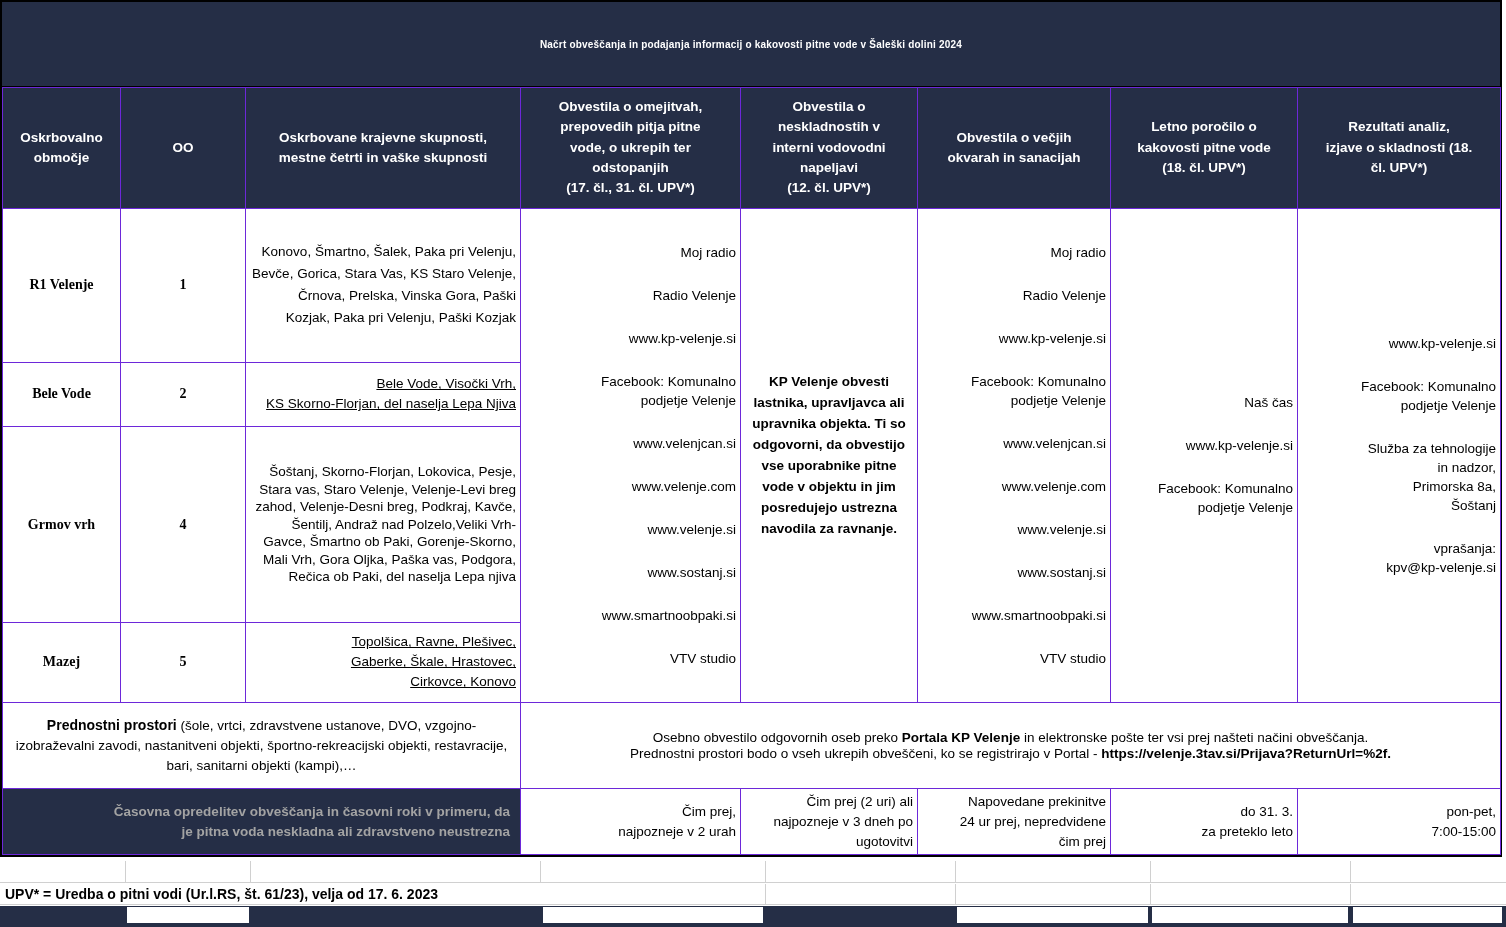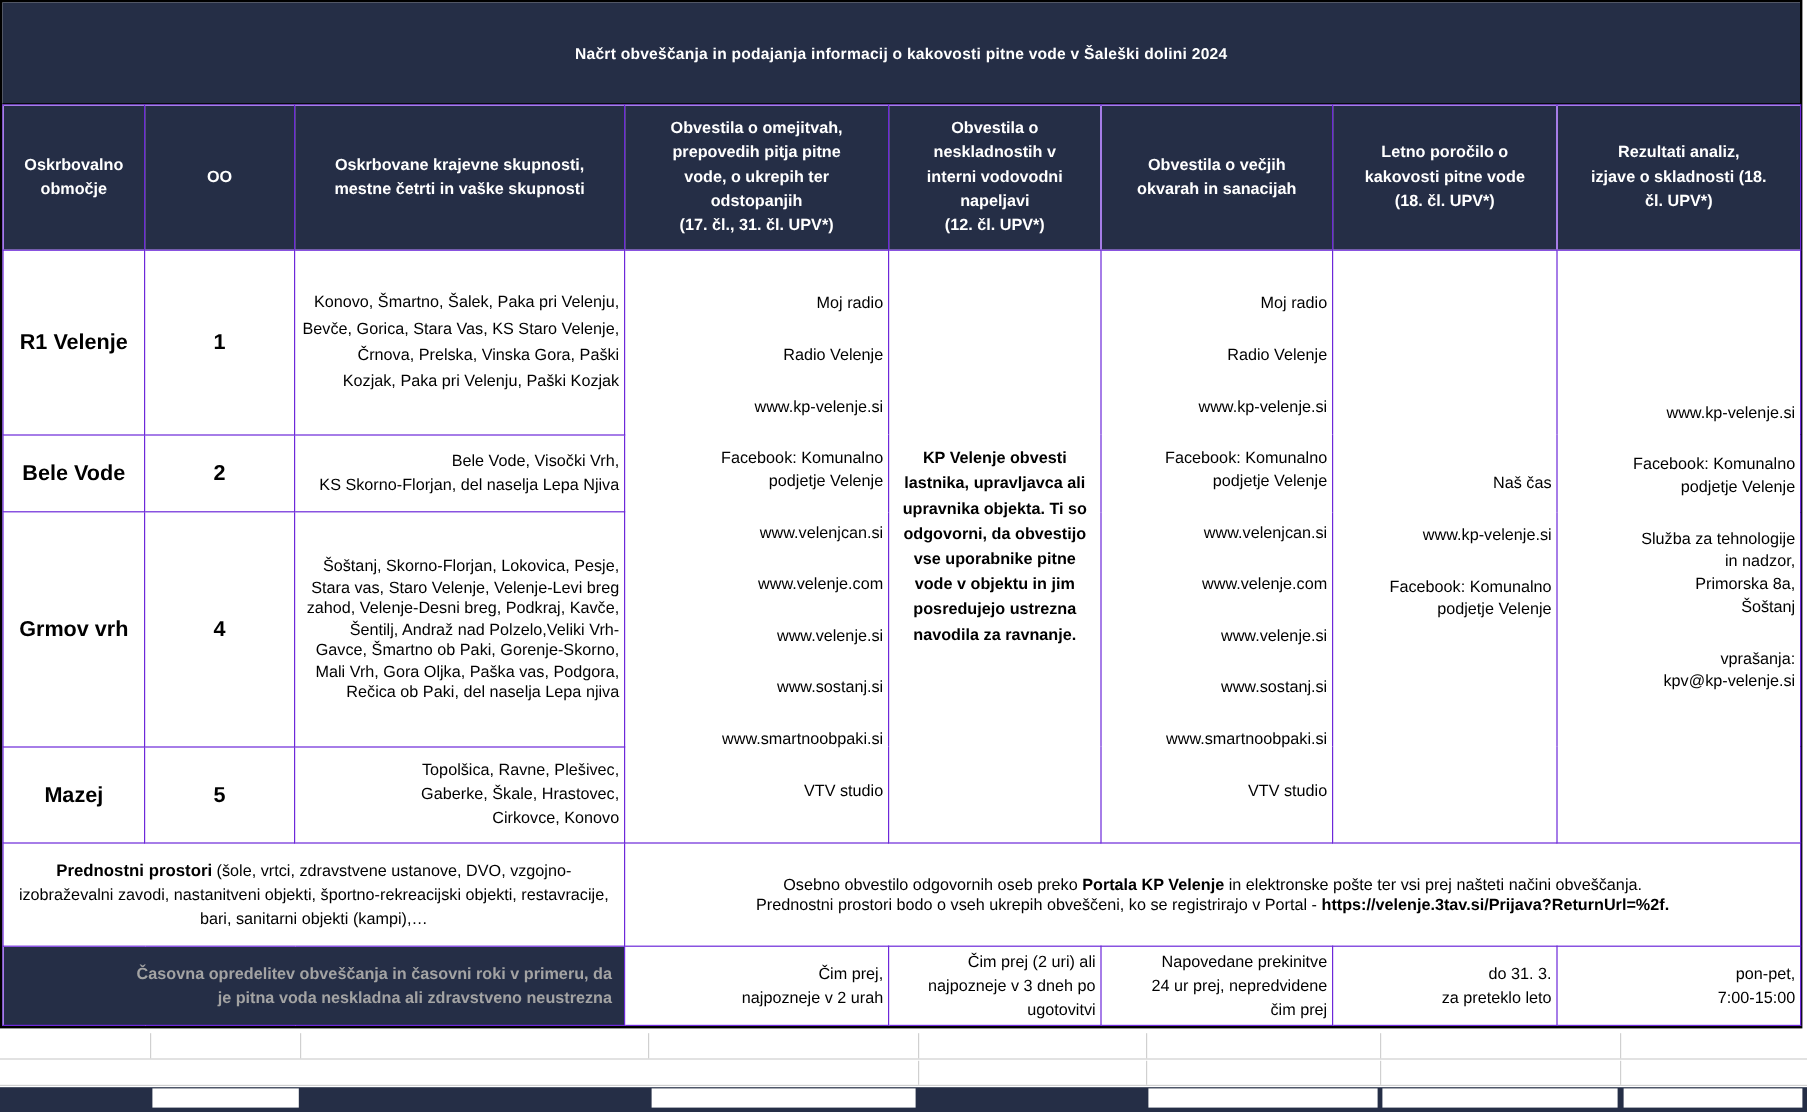--- a/index.html
+++ b/index.html
@@ -12,36 +12,36 @@
   
   .frame {
     position:absolute; left:0; top:0;
     width:1502px; height:857px;
     border:2px solid #000; background:#fff;
   }
   .title-bar {
     height:85px; background:var(--navy,#252e46);
     border-bottom:1px solid #000;
     display:flex; align-items:center; justify-content:center;
-    color:#fff; font-weight:bold; font-size:13px; letter-spacing:.2px;
+    color:#fff; font-weight:bold; font-size:10px; letter-spacing:.2px;
   }
   table { border-collapse:collapse; table-layout:fixed; width:100%; height:768px; }
   td, th {
     border:1px solid #6d28d9; vertical-align:middle; text-align:center;
     font-size:13.5px; padding:2px 4px; overflow:hidden;
   }
   th {
     background:var(--navy,#252e46); color:#fff; font-weight:bold;
     white-space:pre-line; line-height:1.5; padding:2px 3px;
   }
   .pre { white-space:pre-line;text-align:right; }
-  .area-cell, .oo-cell { font-weight:bold; font-size:18px; }
+  .area-cell, .oo-cell { font-weight:bold; font-size:14px;font-family:Liberation Serif, serif; }
   .places { line-height:20px; }
   .lh23 { line-height:22px; }
-  .lh20 { line-height:20px; }
+  .lh20 { line-height:20px;text-decoration:underline; }
   .lh17 { line-height:17.5px; }
   .channels { line-height:19px; }
   .channels p.channel { margin:0 0 24px 0; }
   .channels p.channel:last-child { margin-bottom:0; }
   .internal-cell { font-weight:bold; line-height:21px; padding:0 5px; }
   .priority-cell { line-height:20px; padding:2px 6px;margin-top:42px; }
   .priority-cell b { font-size:14px; }
   .personal-cell { line-height:16px; padding:2px 10px; }
   .timing-label {
     background:var(--navy,#252e46); color:#a3a3a3; font-weight:bold;
@@ -218,20 +218,21 @@
   <i class="vl" style="left:125px"></i>
   <i class="vl" style="left:250px"></i>
   <i class="vl" style="left:540px"></i>
   <i class="vl" style="left:765px"></i>
   <i class="vl" style="left:955px"></i>
   <i class="vl" style="left:1150px"></i>
   <i class="vl" style="left:1350px"></i>
 </div>
 
 <div class="sheet-row row2">
+  <div class="footnote">UPV* = Uredba o pitni vodi (Ur.l.RS, št. 61/23), velja od 17. 6. 2023</div>
   <i class="vl" style="left:765px"></i>
   <i class="vl" style="left:955px"></i>
   <i class="vl" style="left:1150px"></i>
   <i class="vl" style="left:1350px"></i>
 </div>
 
 <div class="bottom-bar">
   <i class="bcell" style="left:127px;width:122px"></i>
   <i class="bcell" style="left:543px;width:220px"></i>
   <i class="bcell" style="left:957px;width:191px"></i>

